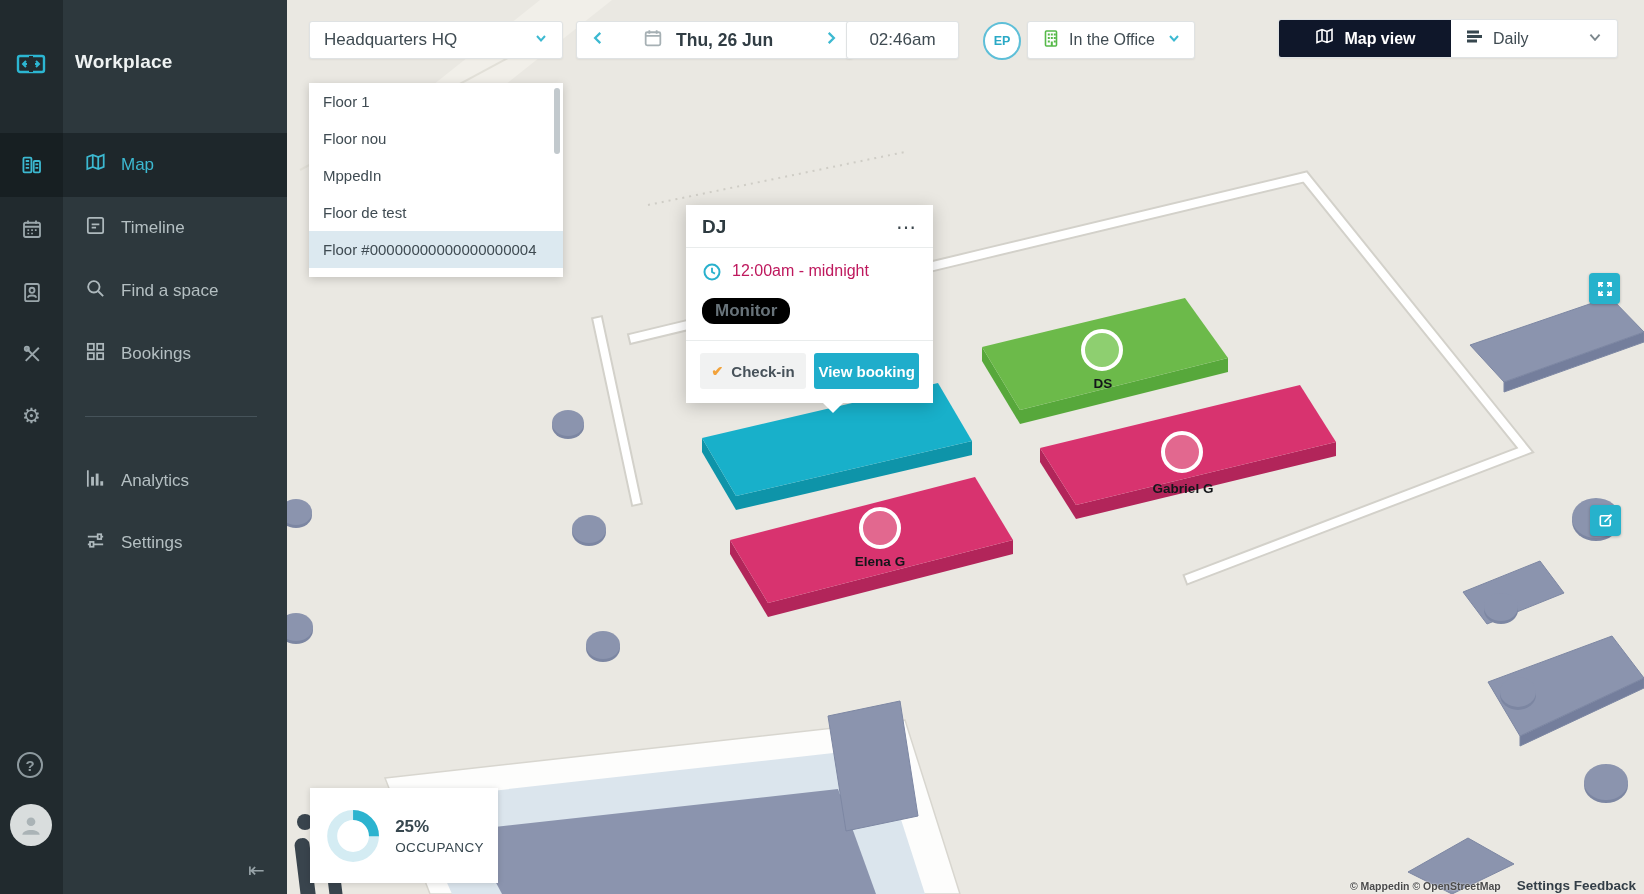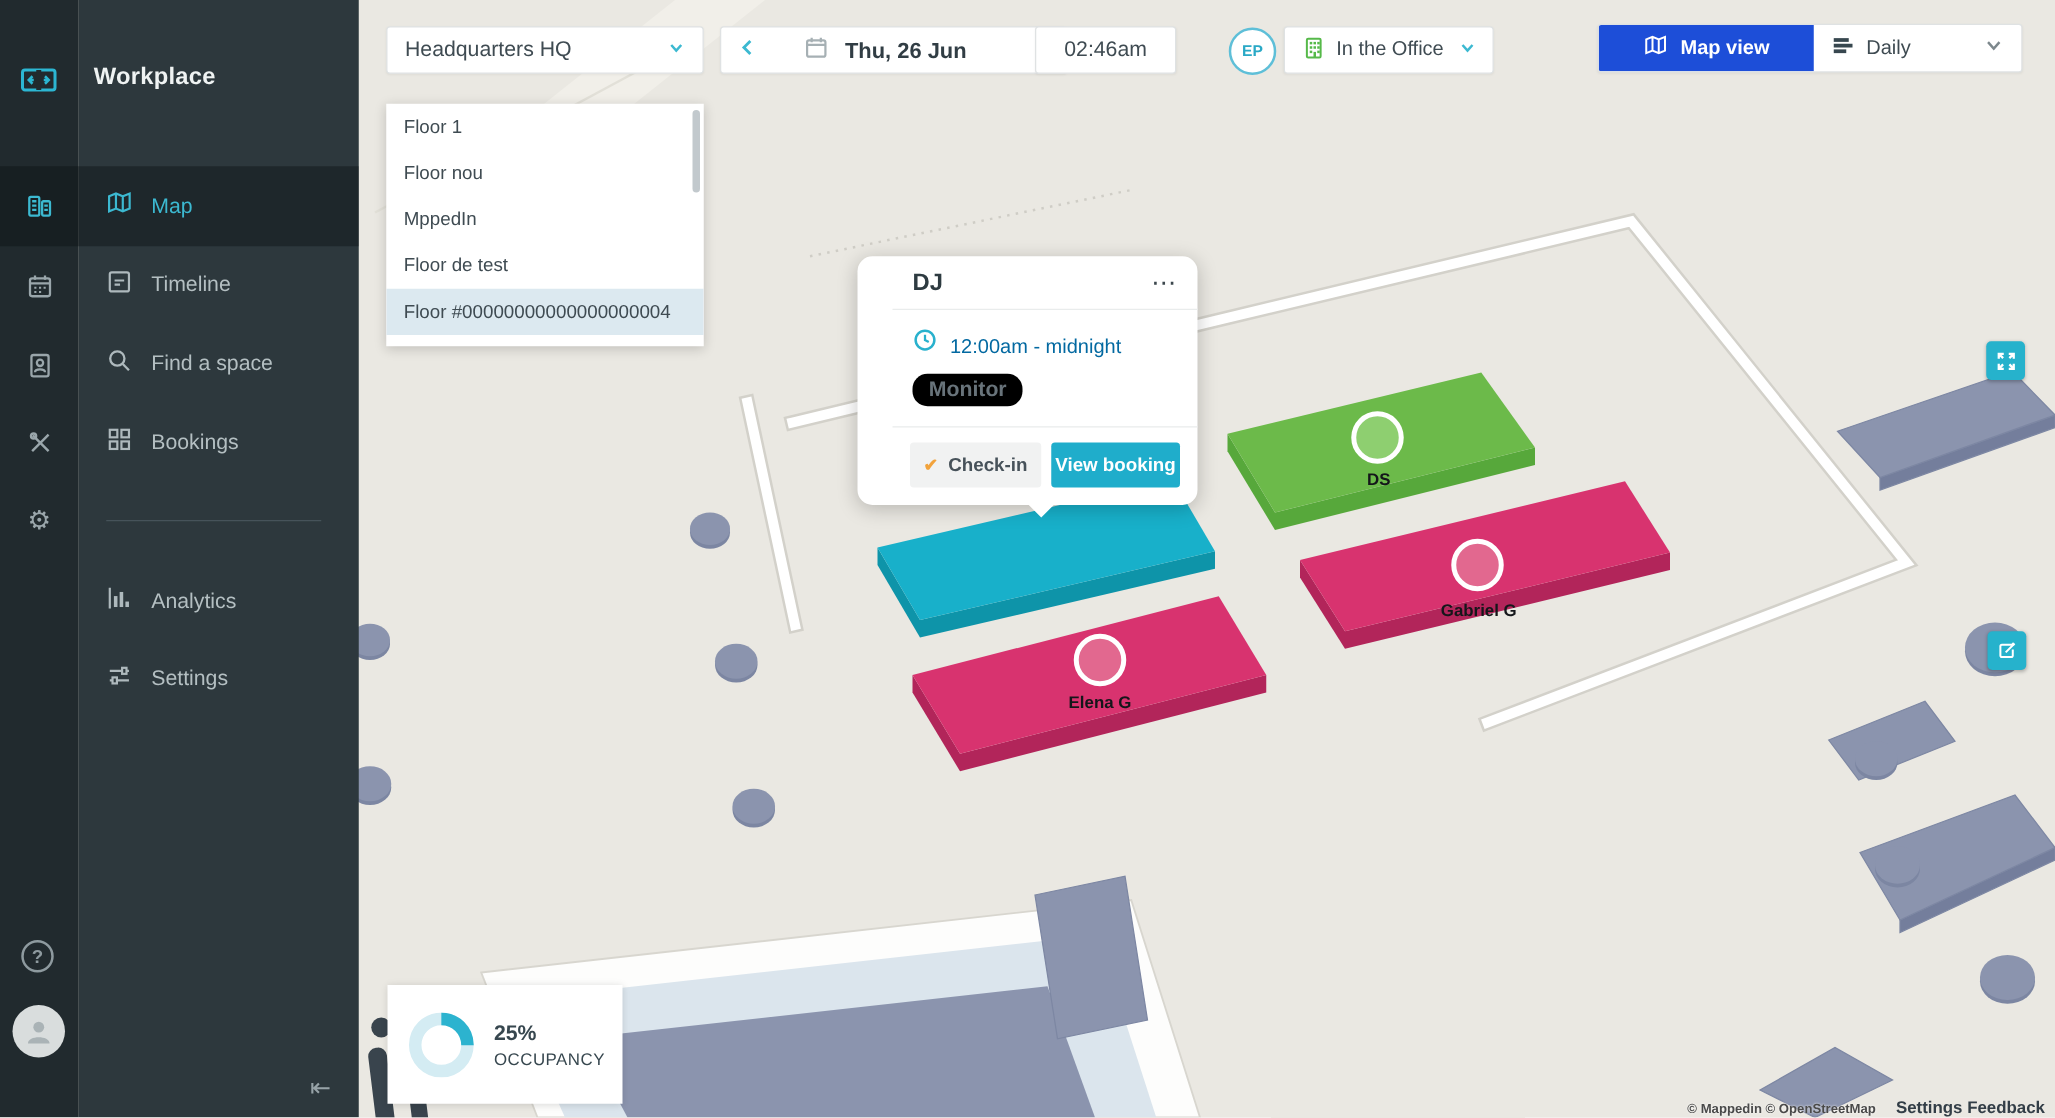--- a/index.html
+++ b/index.html
@@ -21,42 +21,42 @@
   .menu-row.active { color:#3cb9d1; }
   .menu-divider { position:absolute; left:85px; top:416px; width:172px; height:1px; background:#46535a; z-index:32; }
   .help-circle { position:absolute; left:17px; top:752px; width:26px; height:26px; border:2px solid #8e9a9f; border-radius:50%; color:#8e9a9f; font-size:15px; font-weight:bold; text-align:center; line-height:23px; z-index:32; cursor:pointer; }
   .side-avatar { position:absolute; left:10px; top:804px; width:42px; height:42px; background:#d9dddd; border-radius:50%; z-index:32; display:flex; align-items:center; justify-content:center; cursor:pointer; }
   .collapse-btn { position:absolute; left:248px; top:858px; z-index:32; color:#97a3a8; font-size:20px; cursor:pointer; }
 
   
   .tb-box { position:absolute; top:21px; height:38px; background:#fff; border:1px solid #dfe2e3; border-radius:3px; display:flex; align-items:center; z-index:20; color:#3f4b52; box-shadow:0 1px 2px rgba(0,0,0,.05); }
   #hq-box { left:309px; width:254px; padding:0 14px; font-size:17px; cursor:pointer; }
   #date-box { left:576px; width:277px; padding:0 13px; }
-  #time-box { left:828px; width:113px; justify-content:center; font-size:17px; }
+  #time-box { left:846px; width:113px; justify-content:center; font-size:17px; }
   #ep-avatar { position:absolute; left:983px; top:22px; width:38px; height:38px; background:#fff; border:2px solid #5ebfd8; border-radius:50%; z-index:20; display:flex; align-items:center; justify-content:center; color:#2aa9c6; font-size:12.5px; font-weight:bold; cursor:pointer; }
   #status-box { left:1027px; width:168px; padding:0 13px; gap:8px; font-size:16px; cursor:pointer;text-align:right; }
   #view-toggle { position:absolute; left:1278px; top:19px; width:340px; height:39px; z-index:20; display:flex; border:1px solid #dfe2e3; border-radius:3px; overflow:hidden; background:#fff; box-shadow:0 1px 2px rgba(0,0,0,.05); }
-  #map-view-seg { width:172px; background:#1d4ed8; color:#fff; font-size:16px; font-weight:bold; display:flex; align-items:center; justify-content:center; gap:9px; cursor:pointer; }
+  #map-view-seg { width:172px; background:#0f172a; color:#fff; font-size:16px; font-weight:bold; display:flex; align-items:center; justify-content:center; gap:9px; cursor:pointer; }
   #daily-seg { flex:1; display:flex; align-items:center; gap:9px; padding:0 14px; color:#3f4b52; font-size:16px; cursor:pointer; }
   .ml-auto { margin-left:auto; }
   .date-text { font-size:17.5px; font-weight:bold; color:#313d44; }
 
   
   #floor-panel { position:absolute; left:309px; top:83px; width:254px; height:194px; background:#fff; z-index:21; box-shadow:0 2px 9px rgba(0,0,0,.18); overflow:hidden; }
   .floor-item { padding:8px 26px 8px 14px; font-size:15px; color:#3f4b52; line-height:21px; cursor:pointer; word-break:break-all; }
   .floor-item.selected { background:#dce9f0; }
   #floor-scroll-thumb { position:absolute; right:3px; top:5px; width:6px; height:66px; background:#c2c9cd; border-radius:3px; z-index:22; cursor:pointer; }
 
   
-  #popup { position:absolute; left:686px; top:205px; width:272px; background:#fff; border-radius:12px; z-index:22; box-shadow:0 3px 16px rgba(0,0,0,.22);padding-left:28px; }
+  #popup { position:absolute; left:686px; top:205px; width:247px; background:#fff; border-radius:0; z-index:22; box-shadow:0 3px 16px rgba(0,0,0,.22); }
   #popup-head { padding:11px 16px 9px; display:flex; align-items:center; }
   #popup-title { font-size:19px; font-weight:bold; color:#2e3b41; }
   #popup-more { margin-left:auto; color:#3c474d; font-size:20px; letter-spacing:1px; cursor:pointer; line-height:10px; }
   #popup-body { border-top:1px solid #e9ecec; border-bottom:1px solid #e9ecec; padding:14px 16px 16px; }
-  .time-row { display:flex; align-items:flex-end; gap:10px; color:#0369a1; font-size:16px; }
+  .time-row { display:flex; align-items:flex-start; gap:10px; color:#be185d; font-size:16px; }
   #asset-pill { display:inline-block; margin-top:12px; padding:3px 13px; background:#000000; border-radius:12px; color:#68737a; font-size:17px;font-weight:bold; }
   #popup-foot { padding:12px 14px 14px; display:flex; gap:8px; }
   #checkin-btn { width:128px; height:36px; background:#f1f2f2; border:none; border-radius:3px; color:#47525a; font-family:inherit; font-size:15px; font-weight:bold; display:flex; align-items:center; justify-content:center; gap:8px; cursor:pointer; }
   #checkin-btn .chk { color:#f2a33c; font-size:14px; }
   #viewbk-btn { width:126px; height:36px; background:#1fadcb; border:none; border-radius:3px; color:#fff; font-family:inherit; font-size:15px; font-weight:bold; cursor:pointer; }
   #popup-arrow { position:absolute; bottom:-10px; left:136px; width:0; height:0; border-left:11px solid transparent; border-right:11px solid transparent; border-top:11px solid #fff; }
 
   
   .float-btn { position:absolute; width:31px; height:31px; background:#26b2cc; border-radius:4px; z-index:15; display:flex; align-items:center; justify-content:center; box-shadow:0 1px 3px rgba(0,0,0,.25); cursor:pointer; }
   #fs-btn { left:1589px; top:273px; }

